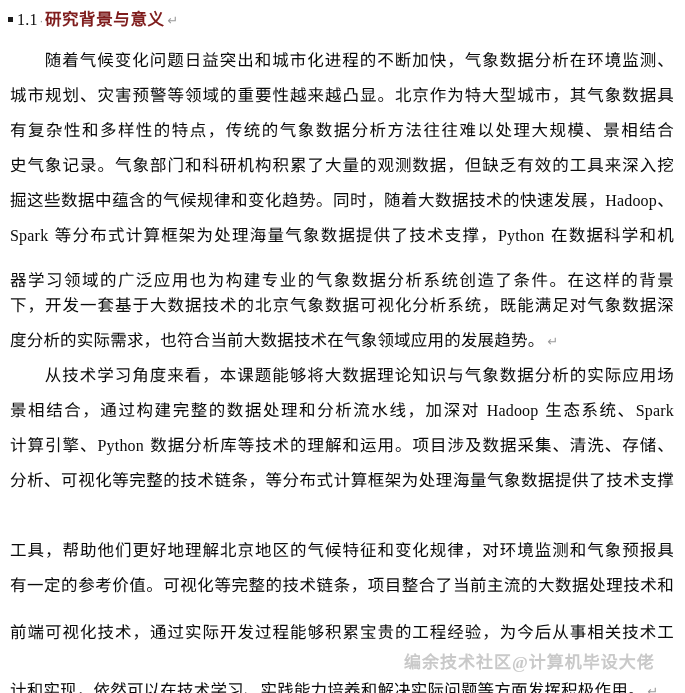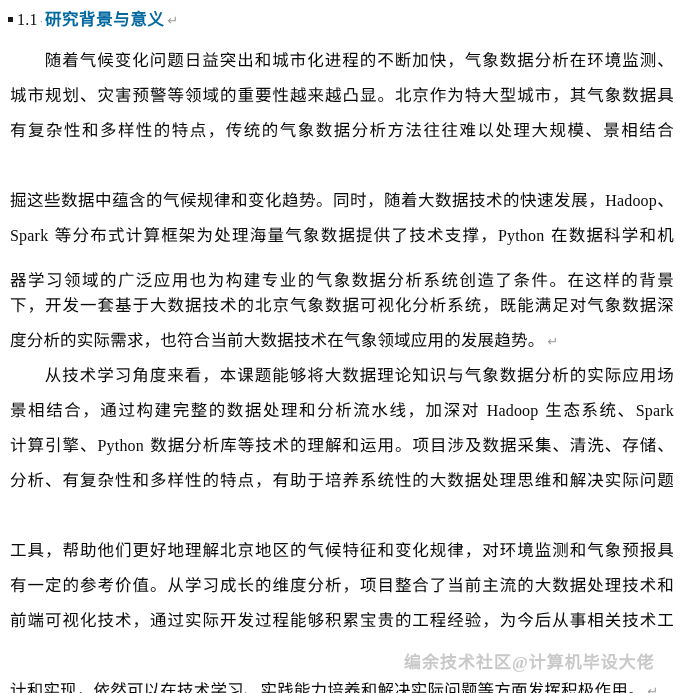--- a/index.html
+++ b/index.html
@@ -57,21 +57,21 @@
     text-align: center;
     color: #9a9a9a;
     font-size: 13px;
   }
 
   .heading-text {
     font-family: "DejaVu Sans", "Liberation Sans", sans-serif;
     font-size: 16.5px;
     font-weight: 600;
     letter-spacing: 0.6px;
-    color: #0369a1;
+    color: #7f1d1d;
   }
 
   .pilcrow {
     color: #9a9a9a;
     font-family: "DejaVu Sans", sans-serif;
     font-size: 13px;
     margin-left: 3px;
     font-weight: 400;
   }
 
@@ -153,20 +153,23 @@
   <div class="body-block" id="body-block" style="top: 43px; height: 665px;">
       <div class="para-line ragged" style="top: 0px;">
         <span style="display: block; text-align: justify; text-align-last: justify; width: 100%; white-space: normal;"><span class="indent">&nbsp;</span><span>随着气候变化问题日益突出和城市化进程的不断加快，气象数据分析在环境监测、</span></span>
       </div>
       <div class="para-line ragged" style="top: 35px;">
         <span style="display: block; text-align: justify; text-align-last: justify; width: 100%; white-space: normal;"><span>城市规划、灾害预警等领域的重要性越来越凸显。北京作为特大型城市，其气象数据具</span></span>
       </div>
       <div class="para-line ragged" style="top: 70px;">
         <span style="display: block; text-align: justify; text-align-last: justify; width: 100%; white-space: normal;"><span>有复杂性和多样性的特点，传统的气象数据分析方法往往难以处理大规模、景相结合</span></span>
       </div>
+      <div class="para-line ragged" style="top: 105px;">
+        <span style="display: block; text-align: justify; text-align-last: justify; width: 100%; white-space: normal;"><span>史气象记录。气象部门和科研机构积累了大量的观测数据，但缺乏有效的工具来深入挖</span></span>
+      </div>
       <div class="para-line ragged" style="top: 140px;">
         <span style="display: block; text-align: justify; text-align-last: justify; width: 100%; white-space: normal;"><span>掘这些数据中蕴含的气候规律和变化趋势。同时，随着大数据技术的快速发展，</span><span class="latin">Hadoop</span><span>、</span></span>
       </div>
       <div class="para-line ragged" style="top: 175px;">
         <span style="display: block; text-align: justify; text-align-last: justify; width: 100%; white-space: normal;"><span class="latin-bold">Spark</span><span> 等分布式计算框架为处理海量气象数据提供了技术支撑，</span><span class="latin-bold">Python</span><span> 在数据科学和机</span></span>
       </div>
       <div class="para-line ragged" style="top: 220px;">
         <span style="display: block; text-align: justify; text-align-last: justify; width: 100%; white-space: normal;"><span>器学习领域的广泛应用也为构建专业的气象数据分析系统创造了条件。在这样的背景</span></span>
       </div>
       <div class="para-line ragged" style="top: 245px;">
@@ -176,30 +179,30 @@
       <div class="para-line ragged" style="top: 315px;">
         <span style="display: block; text-align: justify; text-align-last: justify; width: 100%; white-space: normal;"><span class="indent">&nbsp;</span><span>从技术学习角度来看，本课题能够将大数据理论知识与气象数据分析的实际应用场</span></span>
       </div>
       <div class="para-line ragged" style="top: 350px;">
         <span style="display: block; text-align: justify; text-align-last: justify; width: 100%; white-space: normal;"><span>景相结合，通过构建完整的数据处理和分析流水线，加深对 </span><span class="latin">Hadoop</span><span> 生态系统、</span><span class="latin-bold">Spark</span></span>
       </div>
       <div class="para-line ragged" style="top: 385px;">
         <span style="display: block; text-align: justify; text-align-last: justify; width: 100%; white-space: normal;"><span>计算引擎、</span><span class="latin-bold">Python</span><span> 数据分析库等技术的理解和运用。项目涉及数据采集、清洗、存储、</span></span>
       </div>
       <div class="para-line ragged" style="top: 420px;">
-        <span style="display: block; text-align: justify; text-align-last: justify; width: 100%; white-space: normal;"><span>分析、有复杂性和多样性的特点，有助于培养系统性的大数据处理思维和解决实际问题</span></span>
+        <span style="display: block; text-align: justify; text-align-last: justify; width: 100%; white-space: normal;"><span>分析、可视化等完整的技术链条，等分布式计算框架为处理海量气象数据提供了技术支撑</span></span>
       </div>
       <div class="para-line ragged" style="top: 490px;">
         <span style="display: block; text-align: justify; text-align-last: justify; width: 100%; white-space: normal;"><span>工具，帮助他们更好地理解北京地区的气候特征和变化规律，对环境监测和气象预报具</span></span>
       </div>
       <div class="para-line ragged" style="top: 525px;">
-        <span style="display: block; text-align: justify; text-align-last: justify; width: 100%; white-space: normal;"><span>有一定的参考价值。从学习成长的维度分析，项目整合了当前主流的大数据处理技术和</span></span>
+        <span style="display: block; text-align: justify; text-align-last: justify; width: 100%; white-space: normal;"><span>有一定的参考价值。可视化等完整的技术链条，项目整合了当前主流的大数据处理技术和</span></span>
       </div>
       <div class="para-line ragged" style="top: 560px;">
-        <span style="display: block; text-align: justify; text-align-last: justify; width: 100%; white-space: normal;"><span>前端可视化技术，通过实际开发过程能够积累宝贵的工程经验，为今后从事相关技术工</span></span>
+        <span style="display: block; text-align: justify; text-align-last: justify; width: 100%; white-space: normal; margin-top: 12px;"><span>前端可视化技术，通过实际开发过程能够积累宝贵的工程经验，为今后从事相关技术工</span></span>
       </div>
       <div class="para-line ragged" style="top: 630px;"><span>计和实现，依然可以在技术学习、实践能力培养和解决实际问题等方面发挥积极作用。</span><span class="pilcrow">↵</span></div>
     </div>
 
   <div class="watermark">
     <span>编余技术社区</span><span class="wm-at">@</span><span>计算机毕设大佬</span>
   </div>
 
 </div>
 

